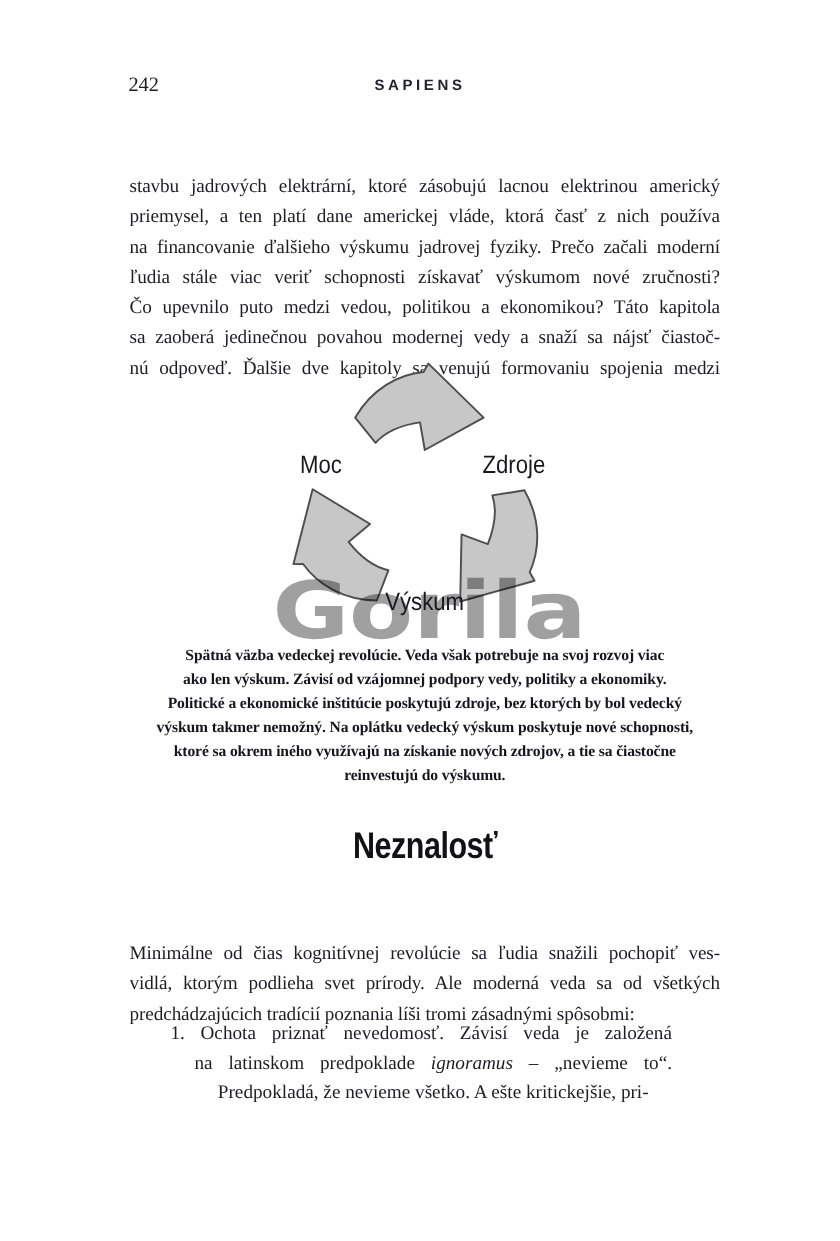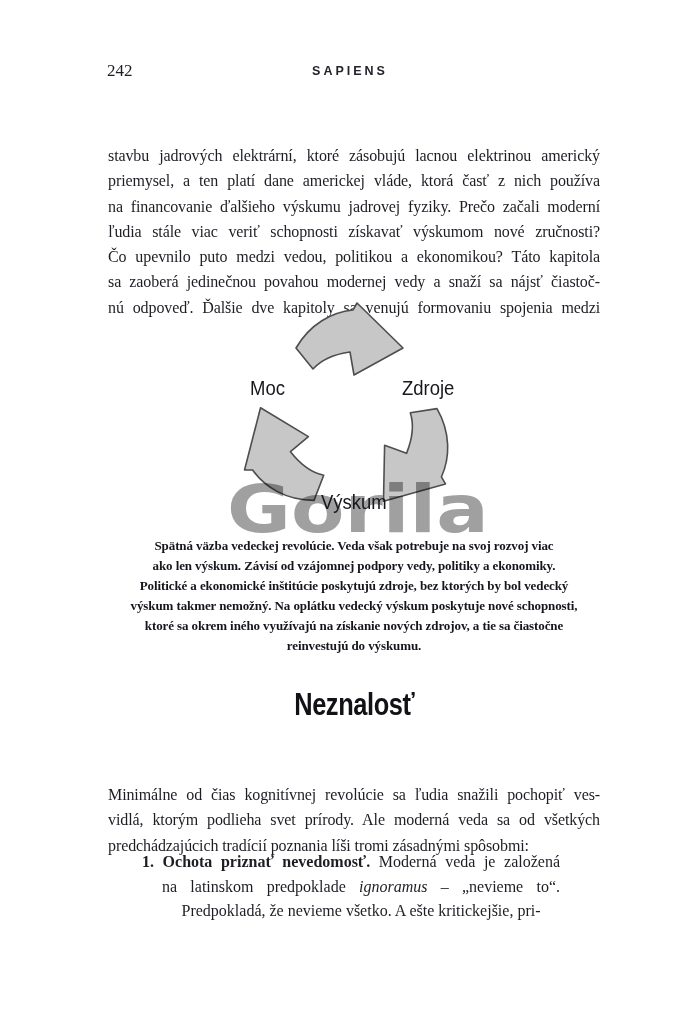--- a/index.html
+++ b/index.html
@@ -54,21 +54,21 @@
   .heading-wrap .htext {
     display:inline-block; font-family:"Liberation Sans", sans-serif; font-weight:bold;
     font-size:31px; color:#111116; transform:scaleX(0.82); transform-origin:center top;
     letter-spacing:-0.5px;
   }
 
   
   .list-l1 { left:142px; top:850px; width:418px; font-size:16px; line-height:24.6px; }
   .list-l2 { left:162px; top:874.6px; width:398px; font-size:16px; line-height:24.6px; }
   .list-l3 { left:162px; top:899.2px; width:398px; font-size:16px; line-height:24.6px; text-align:center; }
-  .bold { font-weight:bold; }
+  .bold { font-weight:normal; }
   .italic { font-style:italic; }
 </style>
 </head>
 <body>
 
 <div class="abs page-number">242</div>
 <div class="abs running-title">SAPIENS</div>
 
 <div class="abs bodycol para1">
   <div class="jline">stavbu jadrových elektrární, ktoré zásobujú lacnou elektrinou americký</div>
@@ -104,17 +104,17 @@
 <div class="abs heading-wrap">
   <span class="htext">Neznalosť</span>
 </div>
 
 <div class="abs bodycol para2">
   <div class="jline">Minimálne od čias kognitívnej revolúcie sa ľudia snažili pochopiť ves-</div>
   <div class="jline">vidlá, ktorým podlieha svet prírody. Ale moderná veda sa od všetkých</div>
   <div class="jline last">predchádzajúcich tradícií poznania líši tromi zásadnými spôsobmi:</div>
 </div>
 
-<div class="abs list-l1 jline"><span class="bold">1. Ochota priznať nevedomosť.</span><span> Moderná veda je založená</span></div>
+<div class="abs list-l1 jline"><span class="bold">1. Ochota priznať nevedomosť.</span><span> Závisí veda je založená</span></div>
 
 <div class="abs list-l2 jline"><span>na latinskom predpoklade </span><span class="italic">ignoramus</span><span> – „nevieme to“.</span></div>
 
 <div class="abs list-l3">Predpokladá, že nevieme všetko. A ešte kritickejšie, pri-</div>
 
 </body></html>

